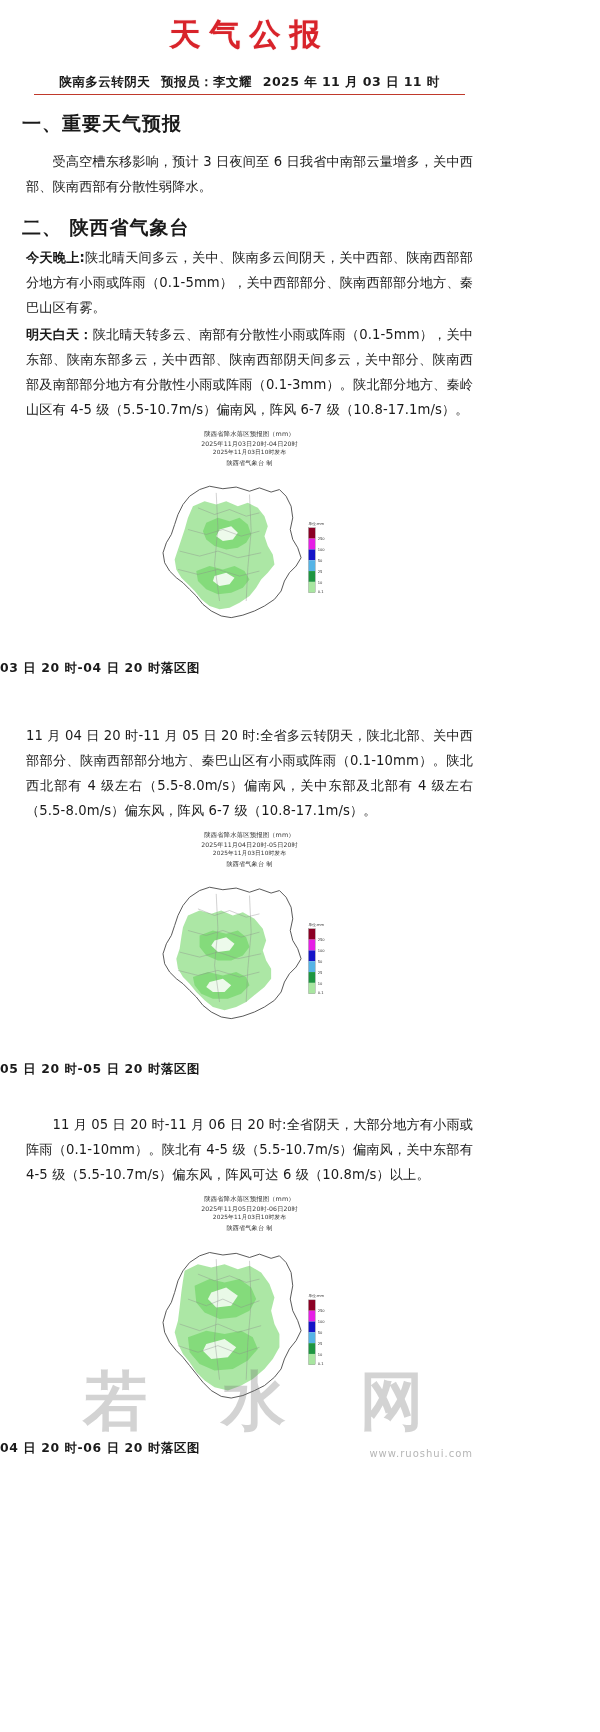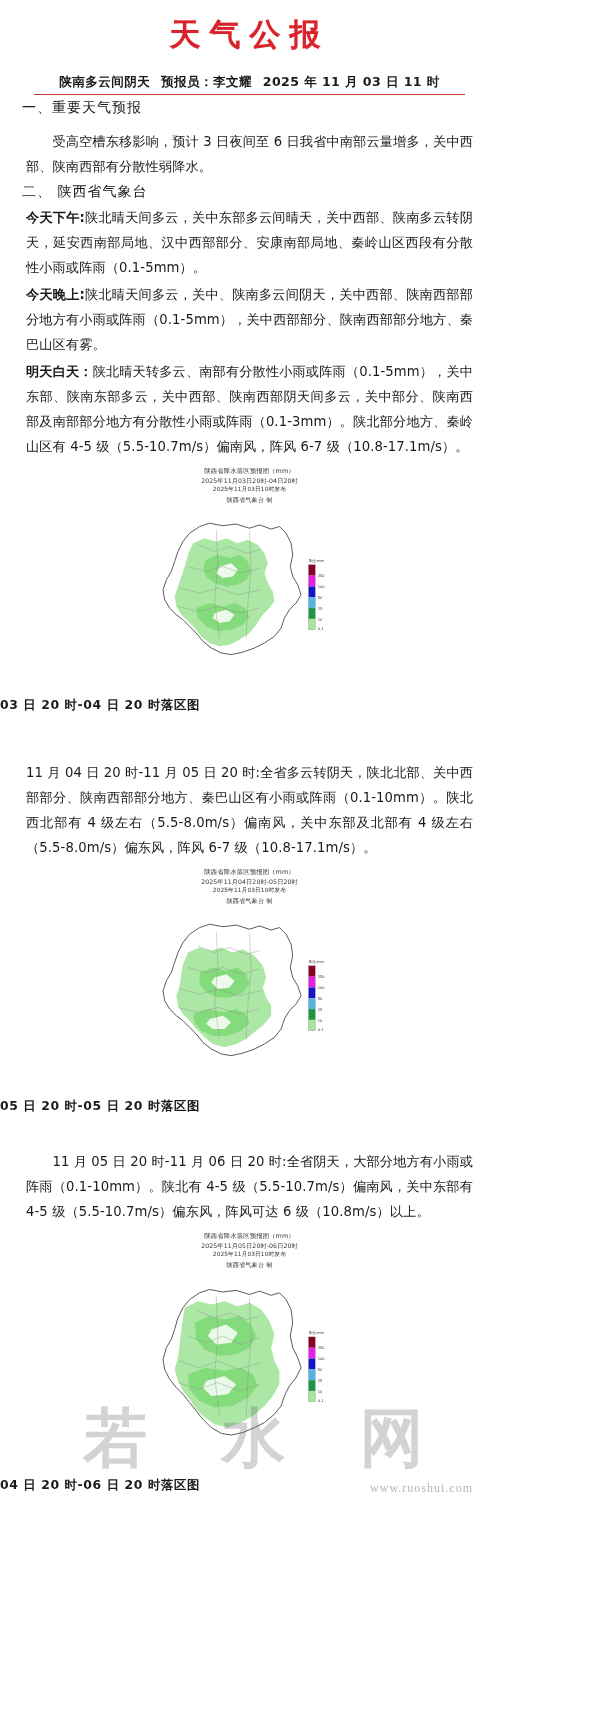--- a/index.html
+++ b/index.html
@@ -33,23 +33,23 @@
     font-weight:bold;
     color:#1b1b1b;
     text-align:center;
     letter-spacing:.4px;
     white-space:nowrap;
   }
   .byline span{ margin: 0 3px; }
 
   
   .section-head{
-    font-size:14px;
-    font-weight:normal;
-    margin:4px 0 4px 22px;
+    font-size:19px;
+    font-weight:bold;
+    margin:16px 0 4px 22px;
     letter-spacing:1px;
   }
   p.body{
     font-size:13.2px;
     line-height:25px;
     margin:12px 26px 0 26px;
     text-align:justify;
     text-justify:inter-ideograph;
     letter-spacing:.1px;
   }
@@ -102,48 +102,46 @@
     color:rgba(110,110,110,0.30);
     letter-spacing:26px;
     text-indent:26px;
     pointer-events:none;
     user-select:none;
   }
   .watermark-sub{
     position:absolute;
     right:26px;
     bottom:12px;
-    font-size:12px;
+    font-size:10px;
     color:rgba(120,120,120,0.55);
     letter-spacing:1px;
     pointer-events:none;
-    font-family:Liberation Serif, serif;
   }
 </style>
 </head>
 <body>
 
 <div class="page">
 
   <div class="doc-title">天气公报</div>
 
   <div class="byline-wrap">
     <div class="byline">
-      <span>陕南多云间阴天</span>
+      <span>陕南多云转阴天</span>
       <span>预报员：李文耀</span>
       <span>2025 年 11 月 03 日 11 时</span>
     </div>
   </div>
 
   <div class="section-head">一、重要天气预报</div>
   <p class="body indent">受高空槽东移影响，预计 3 日夜间至 6 日我省中南部云量增多，关中西部、陕南西部有分散性弱降水。</p>
 
   <div class="section-head">二、 陕西省气象台</div>
 
-  <p class="body para-block"><span class="lead">今天下午:</span><span>陕北晴天间多云，关中东部多云间晴天，关中西部、陕南多云转阴天，延安西南部局地、汉中西部部分、安康南部局地、秦岭山区西段有分散性小雨或阵雨（0.1-5mm）。</span></p>
 
   <p class="body para-block"><span class="lead">今天晚上:</span><span>陕北晴天间多云，关中、陕南多云间阴天，关中西部、陕南西部部分地方有小雨或阵雨（0.1-5mm），关中西部部分、陕南西部部分地方、秦巴山区有雾。</span></p>
 
   <p class="body para-block spaced"><span class="lead">明天白天：</span><span>陕北晴天转多云、南部有分散性小雨或阵雨（0.1-5mm），关中东部、陕南东部多云，关中西部、陕南西部阴天间多云，关中部分、陕南西部及南部部分地方有分散性小雨或阵雨（0.1-3mm）。陕北部分地方、秦岭山区有 4-5 级（5.5-10.7m/s）偏南风，阵风 6-7 级（10.8-17.1m/s）。</span></p>
 
   <div class="figure">
     <div class="map-hdr">
       <div>陕西省降水落区预报图（mm）</div>
       <div class="l2">2025年11月03日20时-04日20时</div>
       <div class="l3">2025年11月03日10时发布</div>

